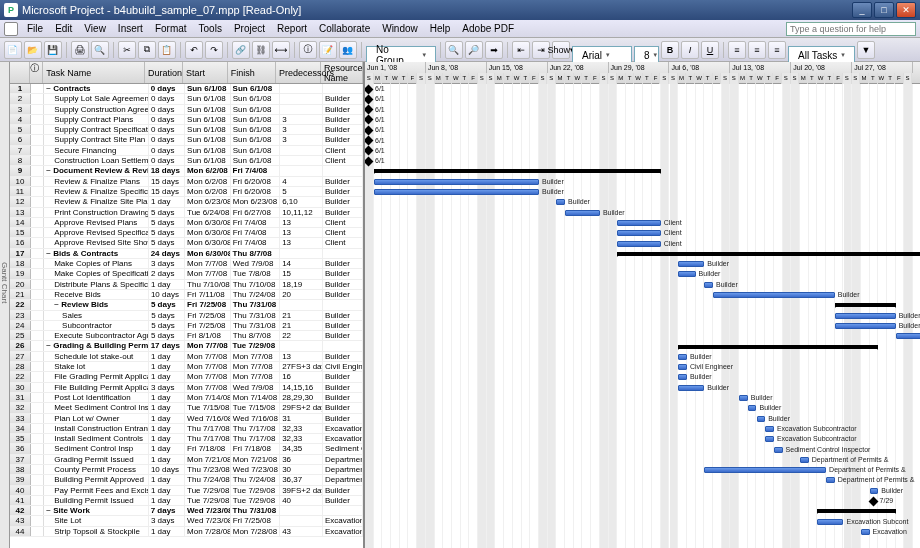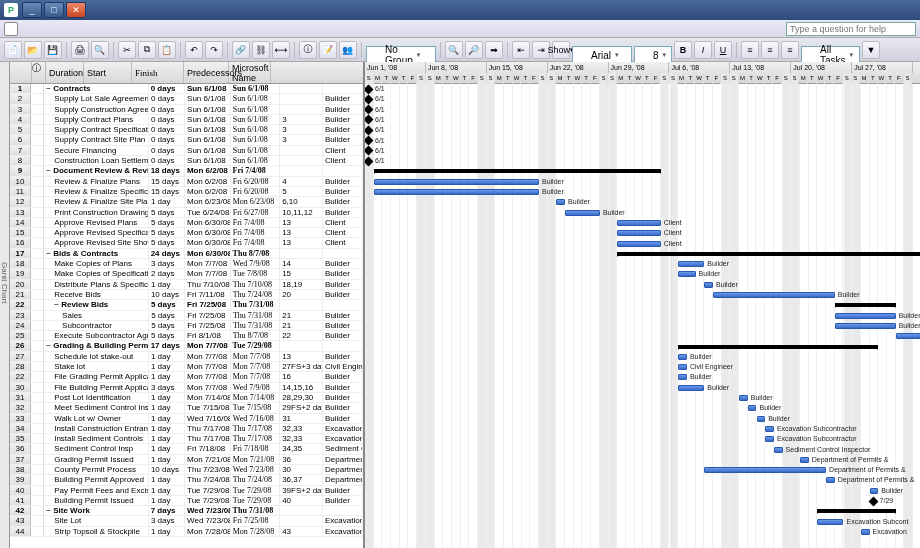--- a/index.html
+++ b/index.html
@@ -13,36 +13,36 @@
 .window-btn.close { background: linear-gradient(#e86, #c42); }
 
 .menubar { height: 18px; background: linear-gradient(#e8e8f8, #d8d8e8); display: flex; align-items: center; padding: 0 4px; font-size: 10px; border-bottom: 1px solid #aaa; }
 .menu-icon { width: 14px; height: 14px; background: #fff; border: 1px solid #888; border-radius: 2px; margin-right: 3px; }
 .menu-item { padding: 2px 6px; cursor: pointer; }
 .help-box { margin-left: auto; width: 130px; height: 14px; background: #fff; border: 1px solid #7a9; font-size: 9px; padding: 0 3px; color: #888; }
 
 .toolbar { height: 24px; background: linear-gradient(#e8e8f0, #d0d0e0); display: flex; align-items: center; padding: 2px 4px; gap: 2px; border-bottom: 1px solid #aaa; font-size: 10px; }
 .tb-btn { width: 18px; height: 18px; background: linear-gradient(#f8f8ff, #e0e0ee); border: 1px solid #bbb; border-radius: 2px; cursor: pointer; display: flex; align-items: center; justify-content: center; font-size: 9px; }
 .tb-sep { width: 1px; height: 16px; background: #bbb; margin: 0 2px; }
-.tb-combo { height: 18px; background: #fff; border: 1px solid #7ab; font-size: 10px; padding: 0 18px; display: flex; align-items: center; margin-top: 11px; }
+.tb-combo { height: 18px; background: #fff; border: 1px solid #7ab; font-size: 10px; padding: 0 9px; display: flex; align-items: center; margin-top: 11px; }
 .tb-combo::after { content: '▾'; margin-left: 4px; color: #555; font-size: 7px; }
 
 .workspace { display: flex; height: 486px; background: #fff; }
 .rowheader-gutter { width: 10px; background: #e8e8e8; border-right: 1px solid #999; }
 .split-label { writing-mode: vertical-rl; text-orientation: mixed; font-size: 8px; color: #666; padding-top: 200px; }
 
 .left-pane { width: 355px; display: flex; flex-direction: column; border-right: 2px solid #888; }
 .col-headers { height: 22px; display: flex; background: linear-gradient(#f0f0f0, #d8d8d8); border-bottom: 1px solid #999; font-size: 9px; }
 .rownum-hdr { width: 22px; border-right: 1px solid #bbb; }
 .info-hdr { width: 14px; border-right: 1px solid #bbb; }
 .col-hdr { border-right: 1px solid #bbb; padding: 2px 3px; display: flex; align-items: center; }
 .col-task { width: 110px; }
 .col-dur { width: 38px; }
 .col-start { width: 48px; }
-.col-finish { width: 52px; font-family: Liberation Serif, serif; }
+.col-finish { width: 52px; }
 .col-pred { width: 45px; }
 .col-res { width: 42px; }
 
 .task-rows { flex: 1; overflow: hidden; }
 .task-row { height: 10.3px; display: flex; font-size: 8px; border-bottom: 1px solid #eee; }
 .task-row.summary { font-weight: bold; }
 .rownum { width: 22px; background: linear-gradient(#f0f0f0, #e0e0e0); border-right: 1px solid #bbb; text-align: center; font-size: 8px; line-height: 10px; }
 .info-cell { width: 14px; border-right: 1px solid #ddd; text-align: center; }
 .cell { border-right: 1px solid #eee; padding: 0 2px; overflow: hidden; white-space: nowrap; line-height: 10px; }
 .indent1 { padding-left: 10px; }
@@ -67,29 +67,44 @@
 .summary-bar::before { left: 0; border-right: 4px solid transparent; }
 .summary-bar::after { right: 0; border-left: 4px solid transparent; }
 .milestone { position: absolute; width: 7px; height: 7px; top: 1.5px; background: #000; transform: rotate(45deg); }
 .bar-label { position: absolute; font-size: 7px; white-space: nowrap; line-height: 10px; color: #222; }
 </style>
 </head>
 <body>
 
 <div class="titlebar">
   <div class="titlebar-icon">P</div>
+  <div class="titlebar-text">Microsoft Project - b4ubuild_sample_07.mpp [Read-Only]</div>
   <div class="window-btns">
     <div class="window-btn">_</div>
     <div class="window-btn">□</div>
     <div class="window-btn close">✕</div>
   </div>
 </div>
 
 <div class="menubar">
   <div class="menu-icon"></div>
+  <div id="menu-items" style="display: flex;">
+      <div class="menu-item">File</div>
+      <div class="menu-item">Edit</div>
+      <div class="menu-item">View</div>
+      <div class="menu-item">Insert</div>
+      <div class="menu-item">Format</div>
+      <div class="menu-item">Tools</div>
+      <div class="menu-item">Project</div>
+      <div class="menu-item">Report</div>
+      <div class="menu-item">Collaborate</div>
+      <div class="menu-item">Window</div>
+      <div class="menu-item">Help</div>
+      <div class="menu-item">Adobe PDF</div>
+    </div>
   <input class="help-box" placeholder="Type a question for help" style="">
 </div>
 
 <div class="toolbar">
   <div class="tb-btn">📄</div>
   <div class="tb-btn">📂</div>
   <div class="tb-btn">💾</div>
   <div class="tb-sep"></div>
   <div class="tb-btn">🖨</div>
   <div class="tb-btn">🔍</div>
@@ -126,38 +141,39 @@
   <div class="tb-btn">
       <i>I</i>
     </div>
   <div class="tb-btn">
       <u>U</u>
     </div>
   <div class="tb-sep"></div>
   <div class="tb-btn">≡</div>
   <div class="tb-btn">≡</div>
   <div class="tb-btn">≡</div>
-  <div class="tb-combo" style="width:59px">All Tasks</div>
+  <div class="tb-combo" style="width:67px">All Tasks</div>
   <div class="tb-btn">▼</div>
 </div>
 
 <div class="workspace">
   <div class="rowheader-gutter">
     <div class="split-label">Gantt Chart</div>
   </div>
 
   <div class="left-pane">
     <div class="col-headers">
       <div class="rownum-hdr"></div>
       <div class="info-hdr">ⓘ</div>
+      <div class="col-hdr col-task">Task Name</div>
       <div class="col-hdr col-dur">Duration</div>
       <div class="col-hdr col-start">Start</div>
       <div class="col-hdr col-finish">Finish</div>
       <div class="col-hdr col-pred">Predecessors</div>
-      <div class="col-hdr col-res">Microsoft Name</div>
+      <div class="col-hdr col-res">Resource Name</div>
     </div>
     <div class="task-rows" id="task-rows">
         <div class="task-row summary">
           <div class="rownum">1</div>
           <div class="info-cell"></div>
           <div class="cell col-task "><span class="toggle">−</span>Contracts</div>
           <div class="cell col-dur">0 days</div>
           <div class="cell col-start">Sun 6/1/08</div>
           <div class="cell col-finish">Sun 6/1/08</div>
           <div class="cell col-pred"></div>
@@ -469,21 +485,21 @@
           <div class="cell col-task indent1">Meet Sediment Control Inspector</div>
           <div class="cell col-dur">1 day</div>
           <div class="cell col-start">Tue 7/15/08</div>
           <div class="cell col-finish">Tue 7/15/08</div>
           <div class="cell col-pred">29FS+2 days,28</div>
           <div class="cell col-res">Builder</div>
         </div>
         <div class="task-row">
           <div class="rownum">33</div>
           <div class="info-cell"></div>
-          <div class="cell col-task indent1">Walk Lot w/ Owner</div>
+          <div class="cell col-task indent1">Plan Lot w/ Owner</div>
           <div class="cell col-dur">1 day</div>
           <div class="cell col-start">Wed 7/16/08</div>
           <div class="cell col-finish">Wed 7/16/08</div>
           <div class="cell col-pred">31</div>
           <div class="cell col-res">Builder</div>
         </div>
         <div class="task-row">
           <div class="rownum">34</div>
           <div class="info-cell"></div>
           <div class="cell col-task indent1">Install Construction Entrance</div>

